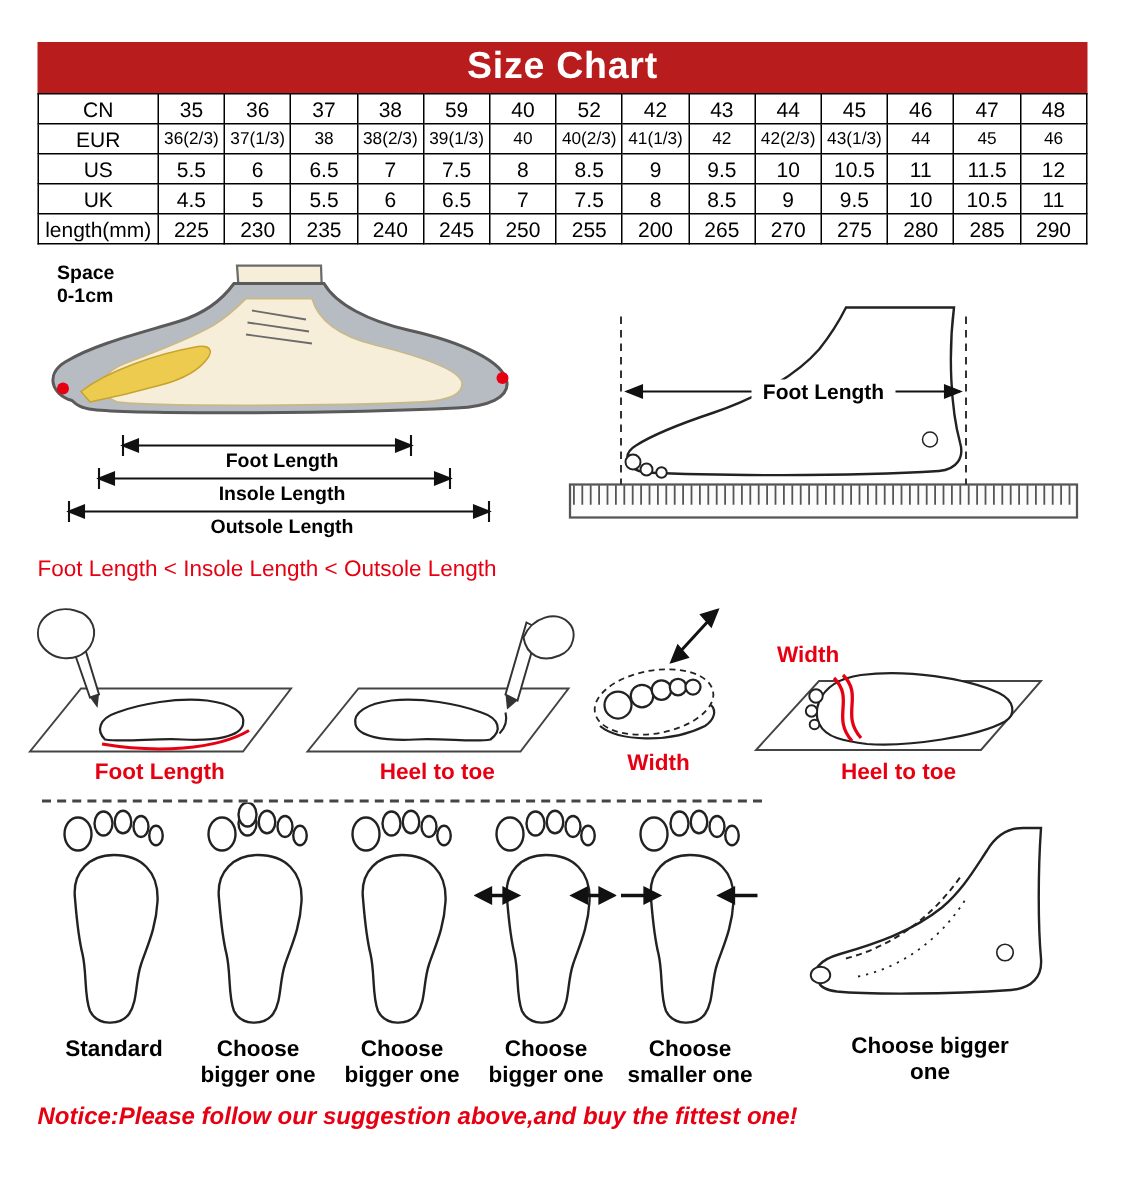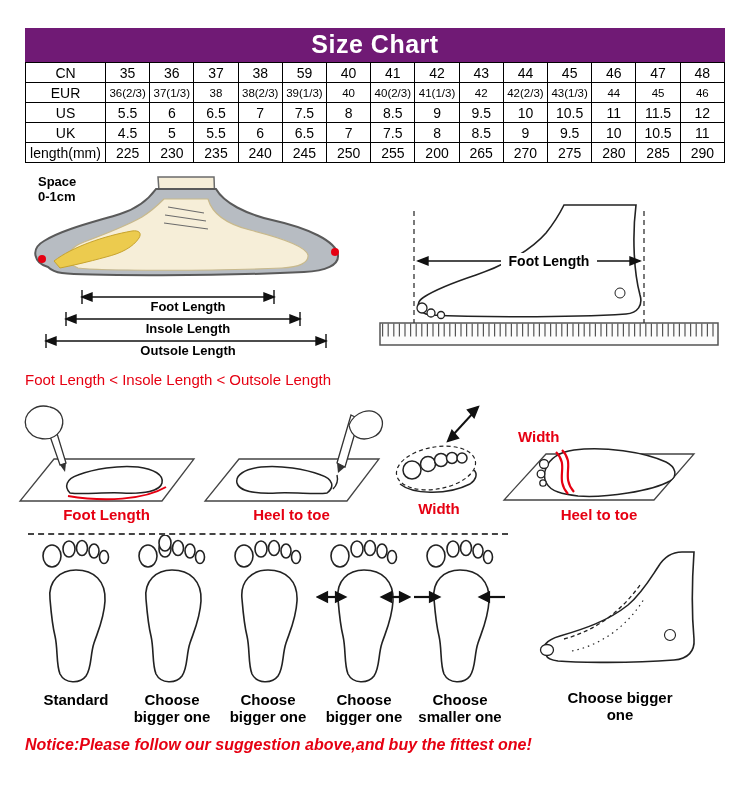--- a/index.html
+++ b/index.html
@@ -2,21 +2,21 @@
 <html><head>
 <meta charset="utf-8">
 <style>
   * { box-sizing: border-box; }
   html,body { margin:0; padding:0; background:#fff; }
   body { width:750px; font-family:"Liberation Sans", sans-serif; color:#000; }
   .page { width:750px; height:788px; overflow:hidden; position:relative; background:#fff; }
 
   
   .chart-section { margin:28px 25px 0 25px; }
-  .title-bar { background:#701a75; color:#fff; font-weight:bold; font-size:25px;
+  .title-bar { background:#b91c1c; color:#fff; font-weight:bold; font-size:25px;
                text-align:center; padding:2px 0 3px; letter-spacing:.5px; }
   table.size-table { width:100%; border-collapse:collapse; table-layout:fixed; }
   .size-table th, .size-table td { border:1px solid #000; text-align:center;
                font-size:14px; font-weight:normal; height:20px; padding:0;
                white-space:nowrap; overflow:hidden; }
   .size-table tr.eur-row td { font-size:11.5px; }
   .size-table th { font-size:14px; }
 
   
   .measure-row { display:flex; margin:12px 10px 0 18px; }
@@ -65,21 +65,21 @@
         </colgroup>
       <tbody>
         <tr>
           <th>CN</th>
           <td>35</td>
             <td>36</td>
             <td>37</td>
             <td>38</td>
             <td>59</td>
             <td>40</td>
-            <td>41</td>
+            <td>52</td>
             <td>42</td>
             <td>43</td>
             <td>44</td>
             <td>45</td>
             <td>46</td>
             <td>47</td>
             <td>48</td>
         </tr>
         <tr class="eur-row">
           <th>EUR</th>

